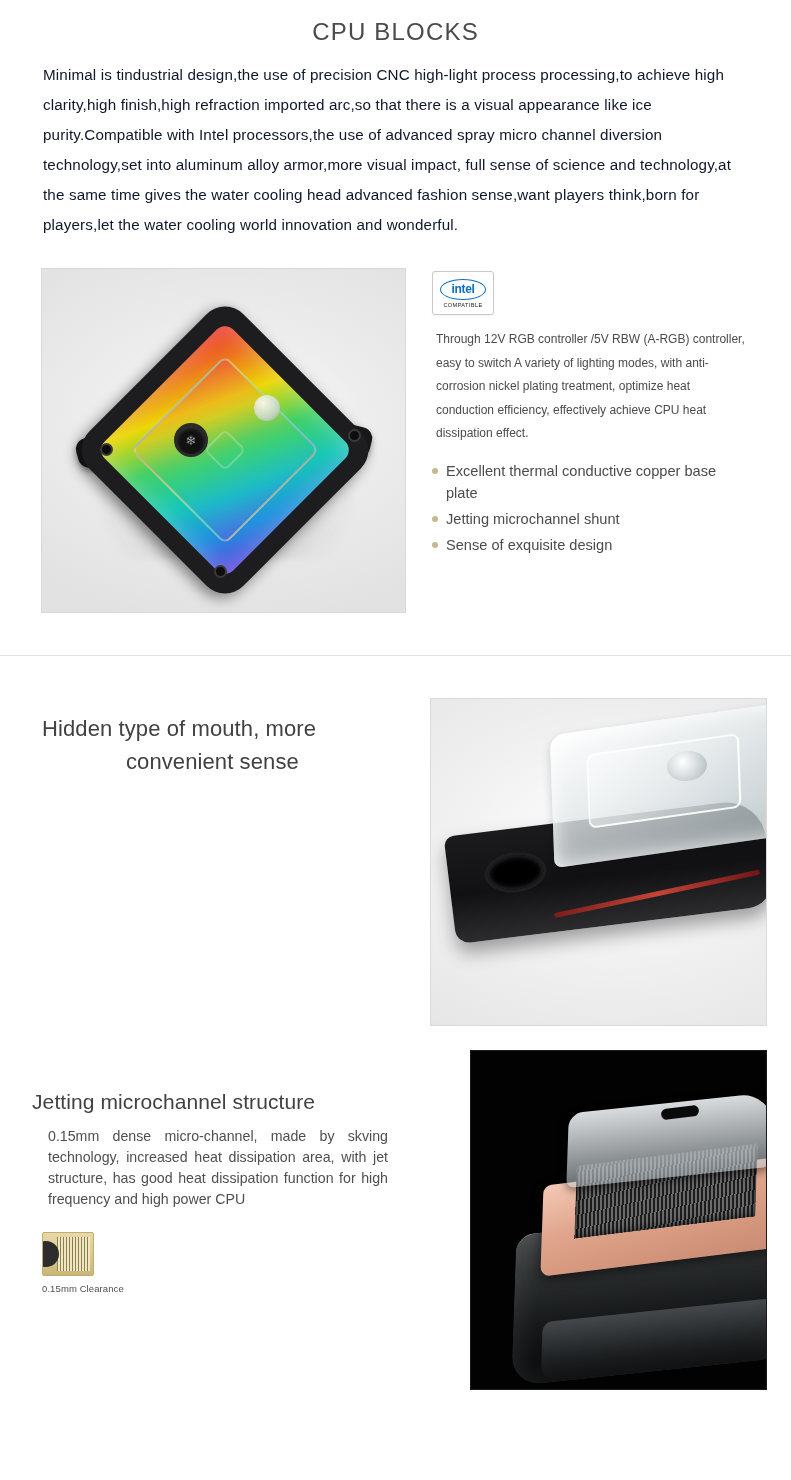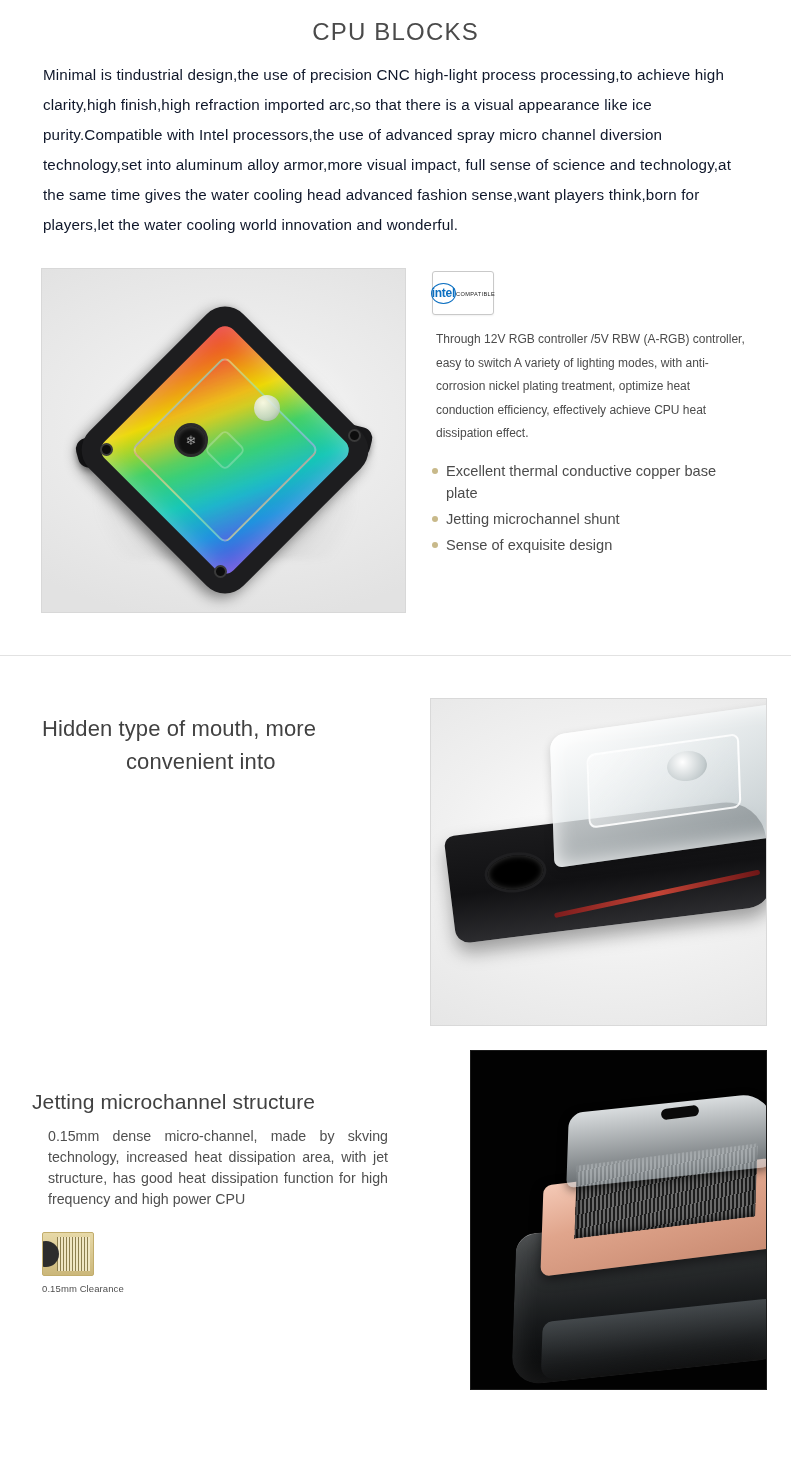--- a/index.html
+++ b/index.html
@@ -154,21 +154,21 @@
     padding-left: 26px;
     padding-top: 3px;
   }
   .intel-badge {
     width: 62px;
     height: 44px;
     border: 1px solid #c9c9c9;
     border-radius: 3px;
     background: #ffffff;
     display: flex;
-    flex-direction: row;
+    flex-direction: column;
     align-items: center;
     justify-content: center;
     margin-bottom: 13px;
     box-shadow: 0 1px 2px rgba(0,0,0,0.06);
   }
   .intel-oval {
     width: 46px;
     height: 21px;
     border: 1.6px solid #0b6fc1;
     border-radius: 50%;
@@ -489,21 +489,21 @@
     </div>
   </div>
 </div>
 
 <hr class="divider">
 
 <div class="section-two">
   <div class="s2-text">
     <h2 class="s2-heading">
       <span>Hidden type of mouth, more</span>
-      <span class="l2">convenient into</span>
+      <span class="l2">convenient sense</span>
     </h2>
   </div>
 
   <div class="s2-image">
     <div class="outlet-scene">
       <div class="outlet-block">
         <div class="outlet-hole"></div>
         <div class="outlet-redline"></div>
       </div>
       <div class="outlet-acrylic"></div>

